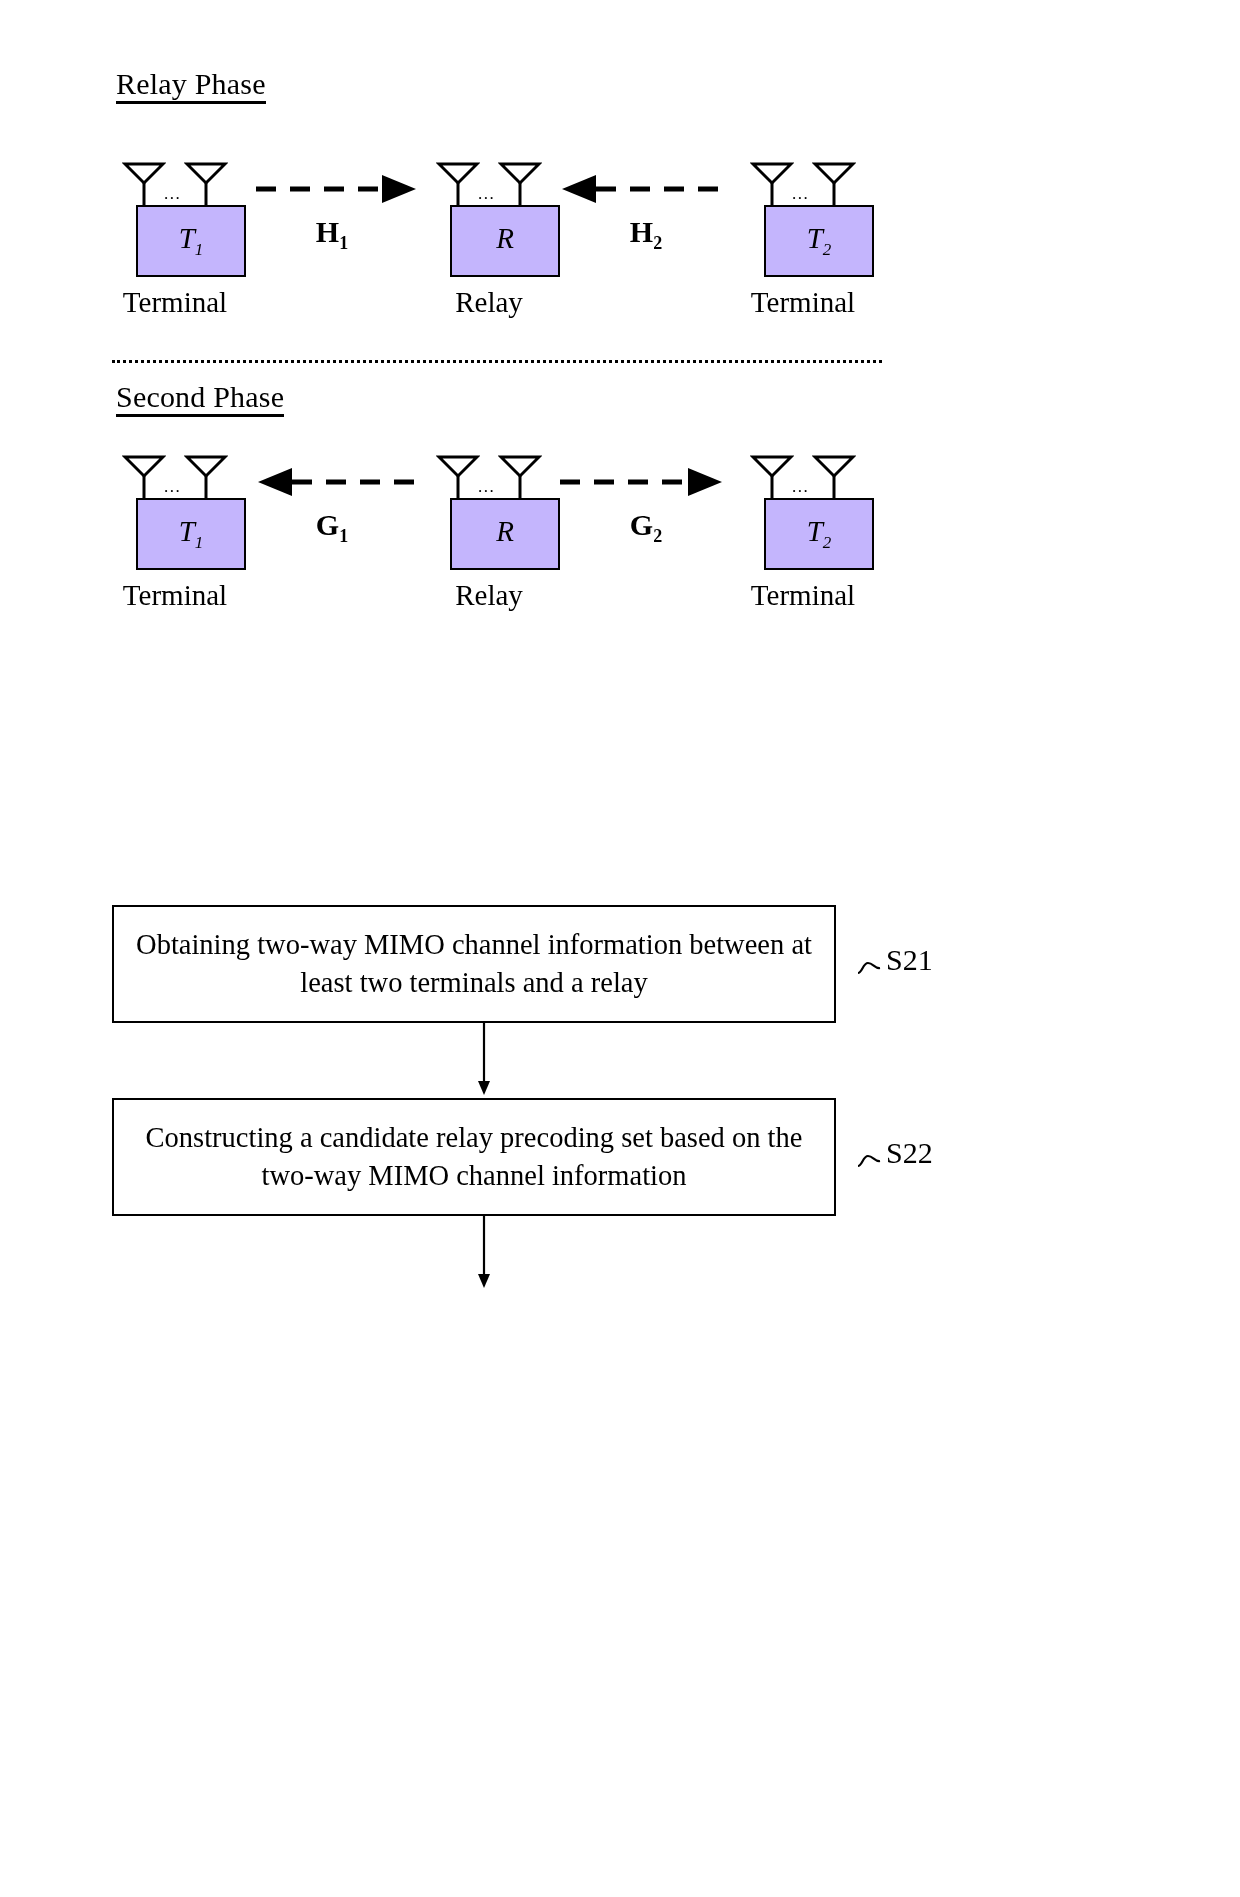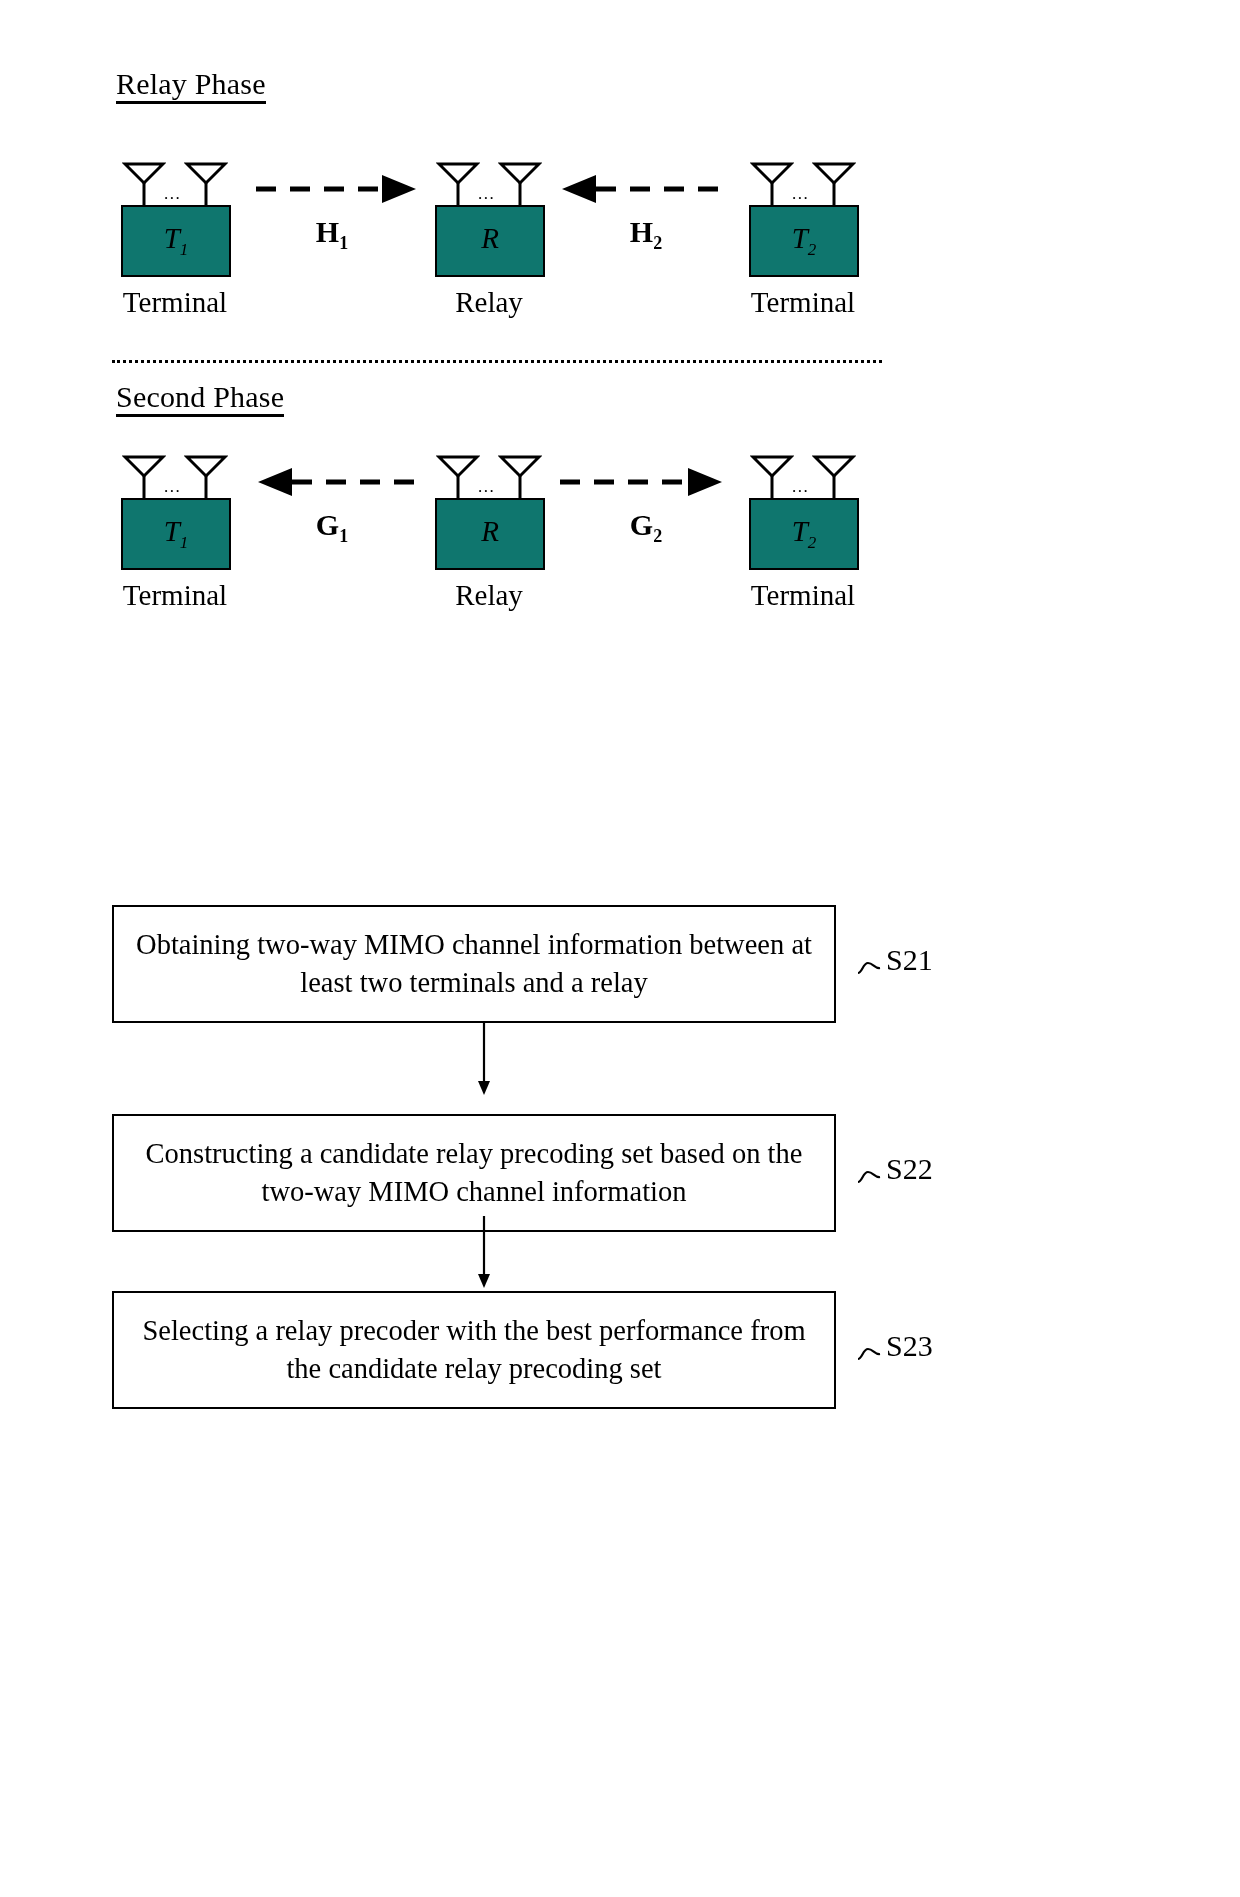--- a/index.html
+++ b/index.html
@@ -75,27 +75,27 @@
     font-size: 17px;
     letter-spacing: 1.5px;
     line-height: 1;
     color: #000;
   }
 
   .node-box {
     position: relative;
     width: 110px;
     height: 72px;
-    margin-left: 5px;
+    margin-left: 20px;
     border: 2px solid #000;
     box-sizing: border-box;
     display: flex;
     align-items: center;
     justify-content: center;
-    background: #0f766e;
+    background: #c4b5fd;
     text-align: right;
   }
   .node-box-label {
     font-family: "Liberation Serif", "DejaVu Serif", serif;
     font-style: italic;
     font-size: 29px;
     line-height: 1;
   }
   .node-box-label sub {
     font-size: 17px;
@@ -200,21 +200,21 @@
     display: flex;
     align-items: flex-end;
   }
   .step-tag .tilde {
     display: inline-block;
     margin-right: 4px;
   }
   .step-tag .tilde svg { display: block; }
 
   #flow-step-1 { top: 0px; }
-  #flow-step-2 { top: 193px; margin-top: 16px; }
+  #flow-step-2 { top: 193px; }
   #flow-step-3 { top: 386px; }
 
   .flow-connector {
     position: absolute;
     left: 474px;
     width: 20px;
     height: 75px;
   }
   #flow-connector-1 { top: 118px; }
   #flow-connector-2 { top: 311px; }
@@ -449,30 +449,17 @@
       </div>
     </div>
 
     <div class="flow-connector" id="flow-connector-2">
       <svg width="20" height="75" viewBox="0 0 20 75">
         <line x1="10" y1="0" x2="10" y2="60" stroke="#000" stroke-width="2.2"></line>
         <polygon points="4,58 16,58 10,72" fill="#000"></polygon>
       </svg>
     </div>
 
-    <div class="flow-step" id="flow-step-3">
-      <div class="flow-box">
-        <div class="flow-box-text">Selecting a relay precoder with the best performance from the candidate relay precoding set</div>
-      </div>
-      <div class="step-tag">
-        <span class="tilde">
-          <svg width="26" height="18" viewBox="0 0 26 18">
-            <path d="M2,14 C6,14 7,4 12,4 C17,4 19,10 24,9" fill="none" stroke="#000" stroke-width="2.2"></path>
-          </svg>
-        </span>
-        <span>S23</span>
-      </div>
-    </div>
 
   </div>
 
 
 </div>
 
 </body></html>

